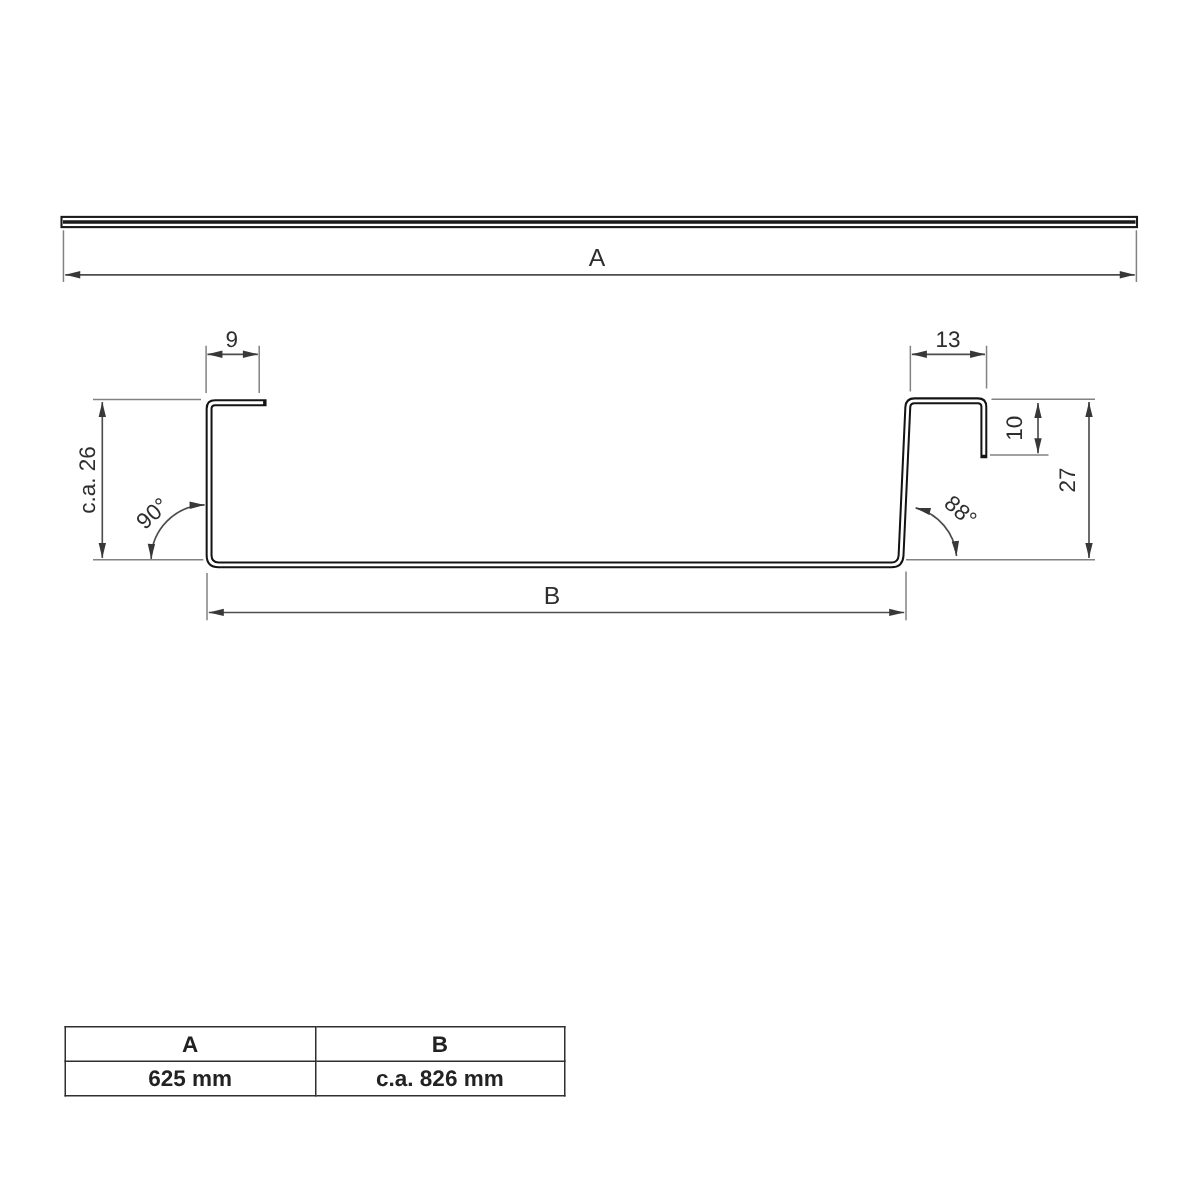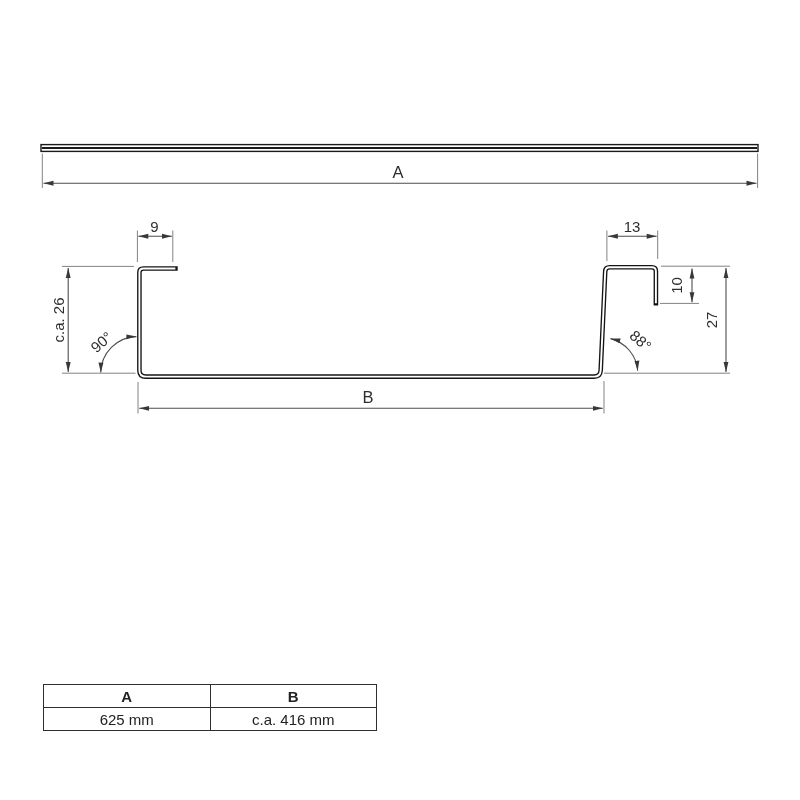--- a/index.html
+++ b/index.html
@@ -3,21 +3,21 @@
 <meta charset="utf-8">
 <style>
   html,body{margin:0;padding:0;background:#ffffff;}
   .stage{position:relative;width:800px;height:800px;background:#ffffff;overflow:hidden;
          font-family:"Liberation Sans",sans-serif;}
   svg{position:absolute;left:0;top:0;}
   svg text{font-family:"Liberation Sans",sans-serif;fill:#2e2e2e;}
   .dim-table{position:absolute;left:43px;top:684px;width:334px;border-collapse:collapse;
              table-layout:fixed;}
   .dim-table td{border:1.6px solid #2f2f2f;text-align:center;height:22px;
-                font-size:15px;color:#222;padding:0;}
+                font-size:15px;color:#222;padding:0;font-weight:bold;}
   .dim-table .hdr td{font-weight:bold;}
 </style>
 </head>
 <body>
 
 <div class="stage">
 
   <svg width="800" height="800" viewBox="0 0 800 800">
     <defs>
       <marker id="arr" markerUnits="userSpaceOnUse" markerWidth="10.5" markerHeight="10" viewBox="0 0 10 10" refX="10" refY="5" orient="auto-start-reverse">
@@ -101,18 +101,18 @@
   </svg>
 
   <table class="dim-table">
     <tbody>
       <tr class="hdr">
         <td>A</td>
         <td>B</td>
       </tr>
       <tr>
         <td>625 mm</td>
-        <td>c.a. 416 mm</td>
+        <td>c.a. 826 mm</td>
       </tr>
     </tbody>
   </table>
 
 </div>
 
 </body></html>

